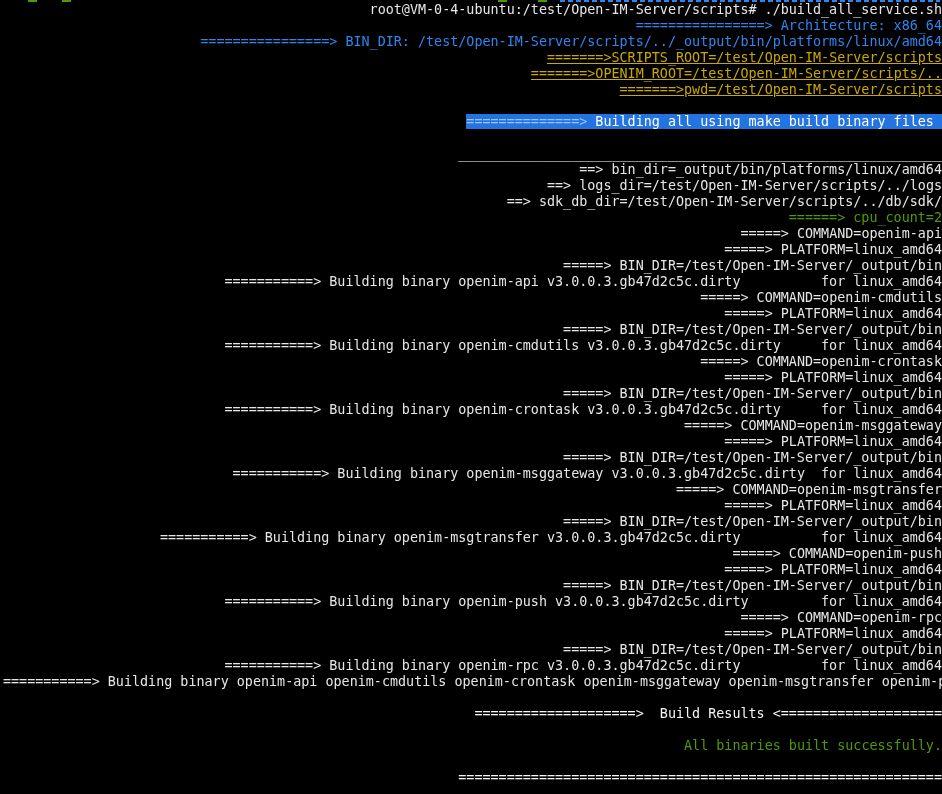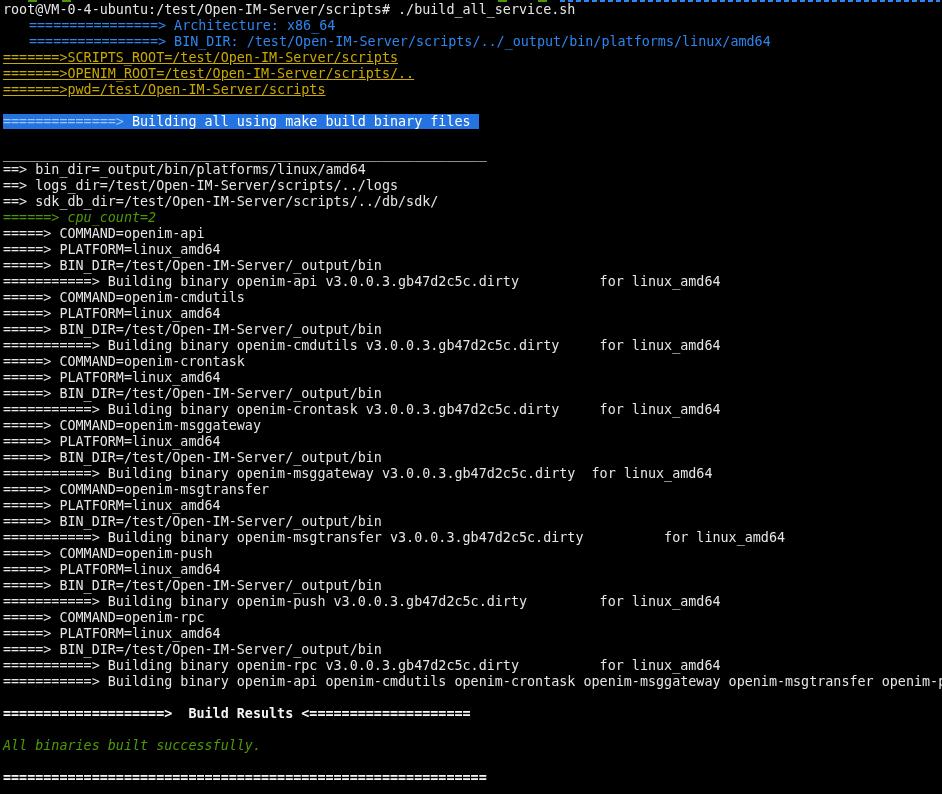--- a/index.html
+++ b/index.html
@@ -18,27 +18,28 @@
   }
   .remnant{position:absolute;top:0;left:0;width:942px;height:3px;}
   .remnant .dash{position:absolute;top:0;height:2px;}
   .remnant .d-blue{
     background:repeating-linear-gradient(90deg,var(--blue) 0,var(--blue) 5px,transparent 5px,transparent 8px);
   }
   .remnant .d-green{background:var(--green);}
   .lines{
     position:absolute;top:2px;left:3px;right:0;
     white-space:pre;
+    text-align:right;
   }
   .line{height:16px;white-space:pre;}
   .c-white{color:var(--foreground);}
   .c-blue{color:var(--blue);margin-left:26px;}
   .c-yellow{color:var(--yellow);text-decoration:underline;}
-  .c-green{color:var(--green);font-style:italic;}
-  .c-boldwhite{color:var(--bold-white);font-weight:bold;}
+  .c-green{color:var(--green);}
+  .c-boldwhite{color:var(--bold-white);font-weight:normal;}
   .c-selRail{background:var(--selection-background);color:var(--selection-rail);}
   .c-selText{background:var(--selection-background);color:var(--selection-text);}
 </style>
 </head>
 <body>
 
 <div class="screen">
 
   <div class="remnant">
     <div class="dash d-green" style="left:28px;width:9px;"></div>

